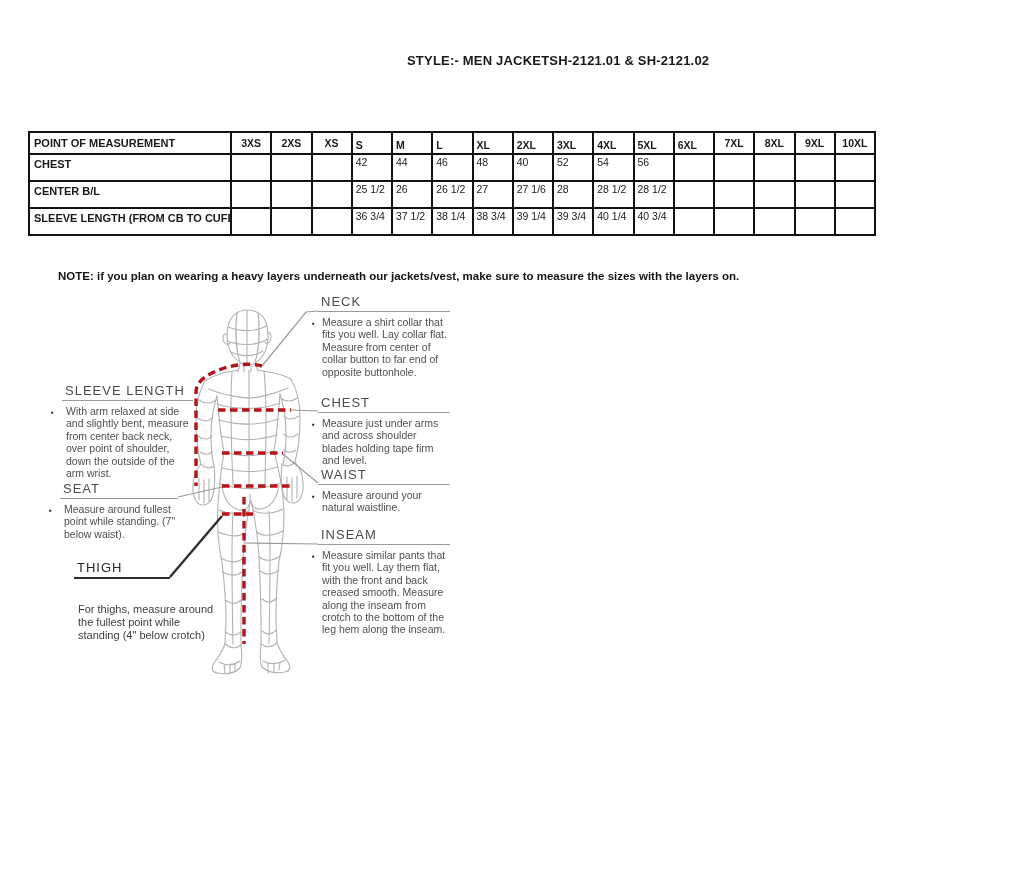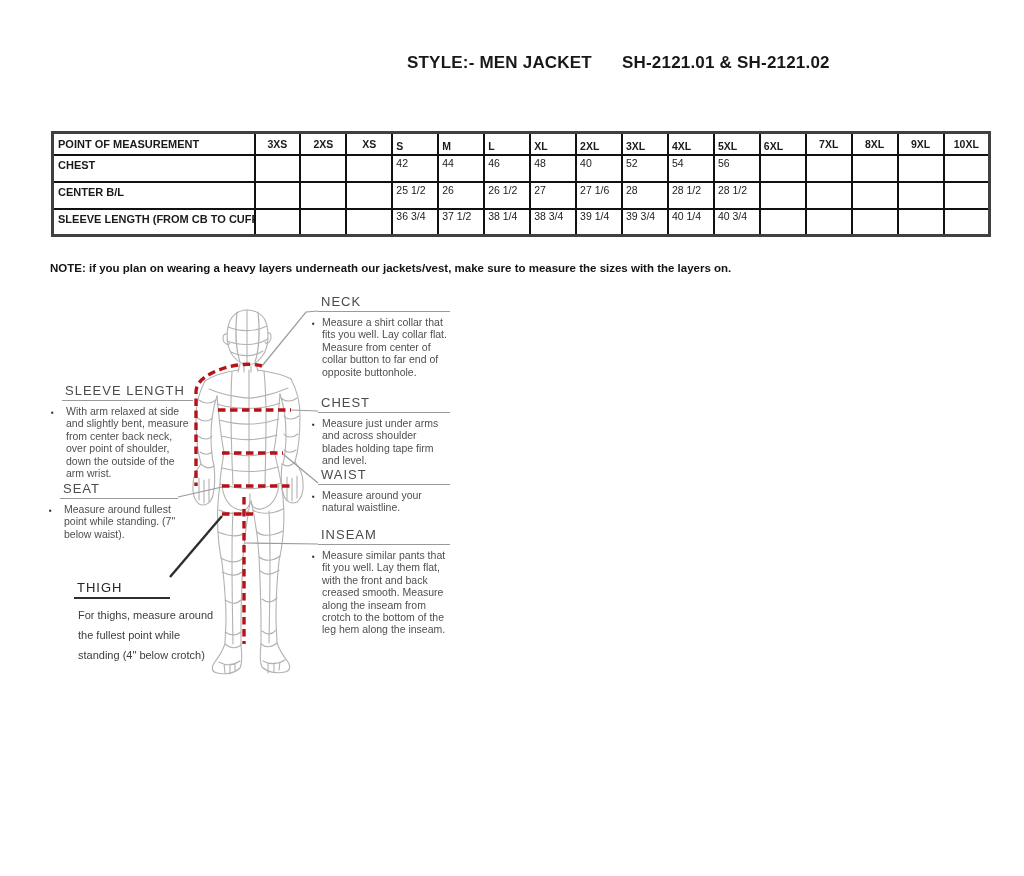--- a/index.html
+++ b/index.html
@@ -1,55 +1,55 @@
 <!DOCTYPE html>
 <html><head>
 <meta charset="utf-8">
 <style>
   html,body{margin:0;padding:0;background:#ffffff;}
   body{width:1024px;height:876px;position:relative;overflow:hidden;
        font-family:"Liberation Sans", sans-serif;color:#1a1a1a;}
 
   
-  .doc-title{position:absolute;left:407px;top:53px;display:flex;gap:30px;
-             font-size:17px;font-weight:bold;letter-spacing:.2px;color:#181818;}
+  .doc-title{position:absolute;left:407px;top:53px;display:flex;
+             font-size:13px;font-weight:bold;letter-spacing:.2px;color:#181818;}
 
   
-  table.size-table{position:absolute;left:51px;top:131px;width:940px;
+  table.size-table{position:absolute;left:28px;top:131px;width:848px;
                    border-collapse:collapse;table-layout:fixed;
-                   border:3px solid #404040;}
+                   border:1px solid #404040;}
   table.size-table th,table.size-table td{border:2px solid #111;overflow:hidden;
                    white-space:nowrap;}
   table.size-table thead tr{height:22px;}
   table.size-table tbody tr{height:27px;}
   th.poml{font-size:11px;font-weight:bold;text-align:left;padding:1px 0 1px 4px;}
   th.sz{font-size:10.5px;font-weight:bold;vertical-align:middle;}
   th.sz.ctr{text-align:center;}
   th.sz.lft{text-align:left;padding-left:3px;vertical-align:bottom;padding-bottom:2px;}
   td.rowlab{font-size:11px;font-weight:bold;text-align:left;
             padding:1px 0 1px 4px;vertical-align:top;padding-top:3px;}
   td.val{font-size:10.5px;text-align:left;padding:0 0 12px 3px;vertical-align:bottom;}
 
   
   .note{position:absolute;left:46px;top:258px;font-size:11.5px;font-weight:bold;
-        color:#141414;margin:4px;}
+        color:#141414;margin:12px;}
 
   
   .g-item{position:absolute;}
   .g-head{font-size:13px;line-height:16px;letter-spacing:1px;color:#4b4b4b;
           padding-left:3px;}
   .g-rule{height:0;border-bottom:1px solid #9a9a9a;margin-top:1px;}
-  .g-item.thigh .g-head{color:#262626;margin-top:20px;}
+  .g-item.thigh .g-head{color:#262626;}
   .g-item.thigh .g-rule{border-bottom:2px solid #2e2e2e;}
   .g-desc{position:relative;margin-top:4px;padding-left:4px;
           font-size:10.5px;line-height:12.4px;color:#4f4f4f;}
   .g-desc .bullet{position:absolute;top:2px;font-size:8px;color:#222;}
   .right .g-desc .bullet{left:-6px;}
   .left  .g-desc .bullet{left:-11px;}
-  .g-item.thigh .g-desc{font-size:11px;line-height:20px;color:#3d3d3d;margin-top:6px;}
+  .g-item.thigh .g-desc{font-size:11px;line-height:13px;color:#3d3d3d;margin-top:24px;}
 
   svg.diagram{position:absolute;left:0;top:0;pointer-events:none;}
 </style>
 </head>
 <body>
 
 <div class="doc-title">
   <span>STYLE:- MEN JACKET</span>
   <span>SH-2121.01 &amp; SH-2121.02</span>
 </div>

